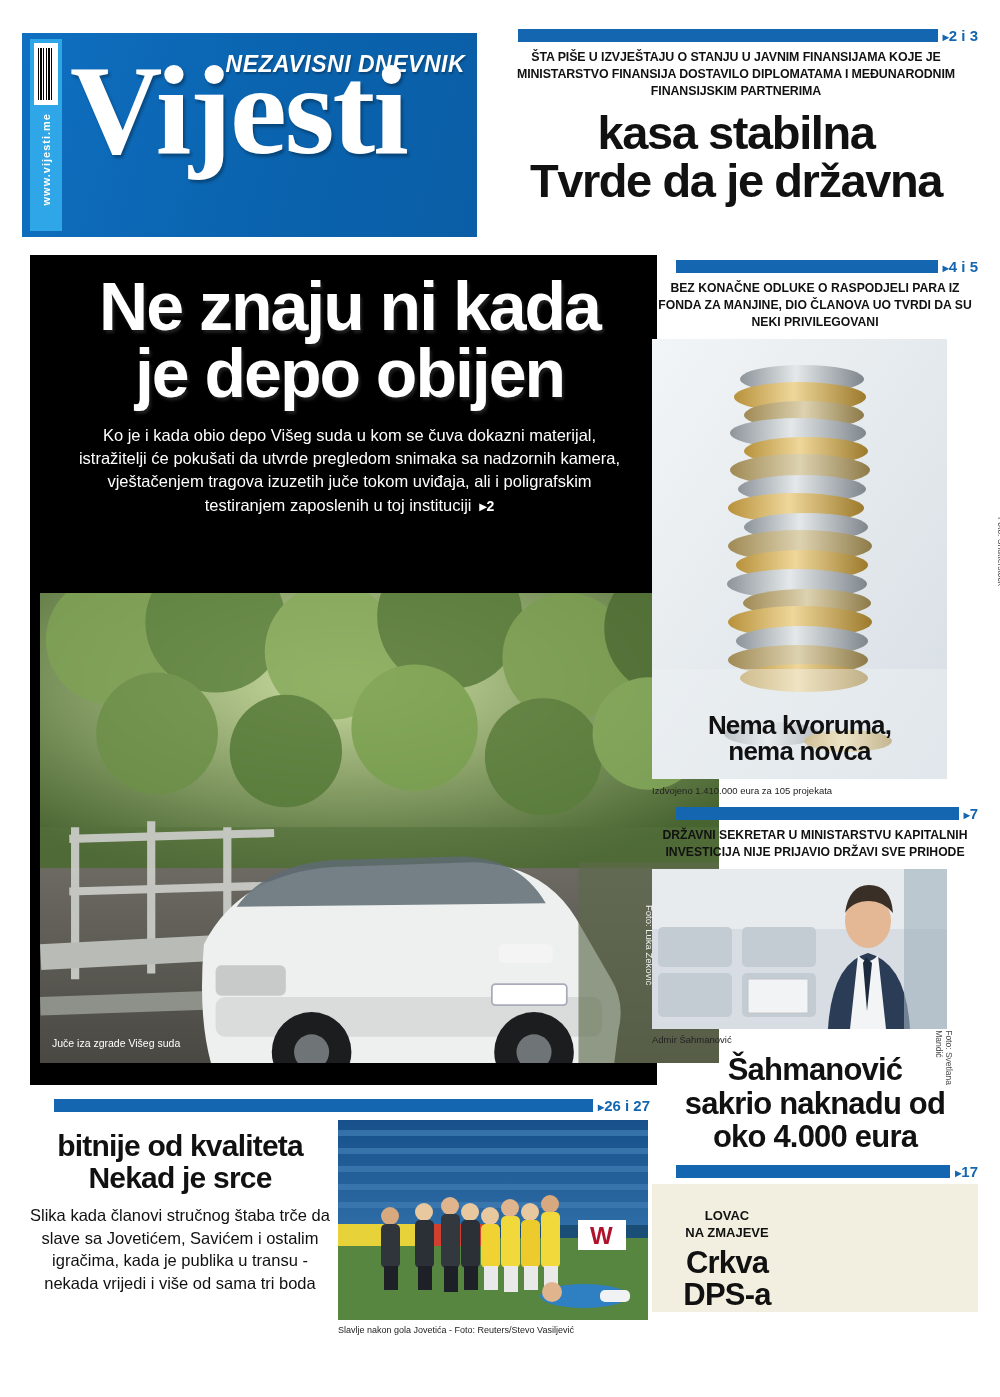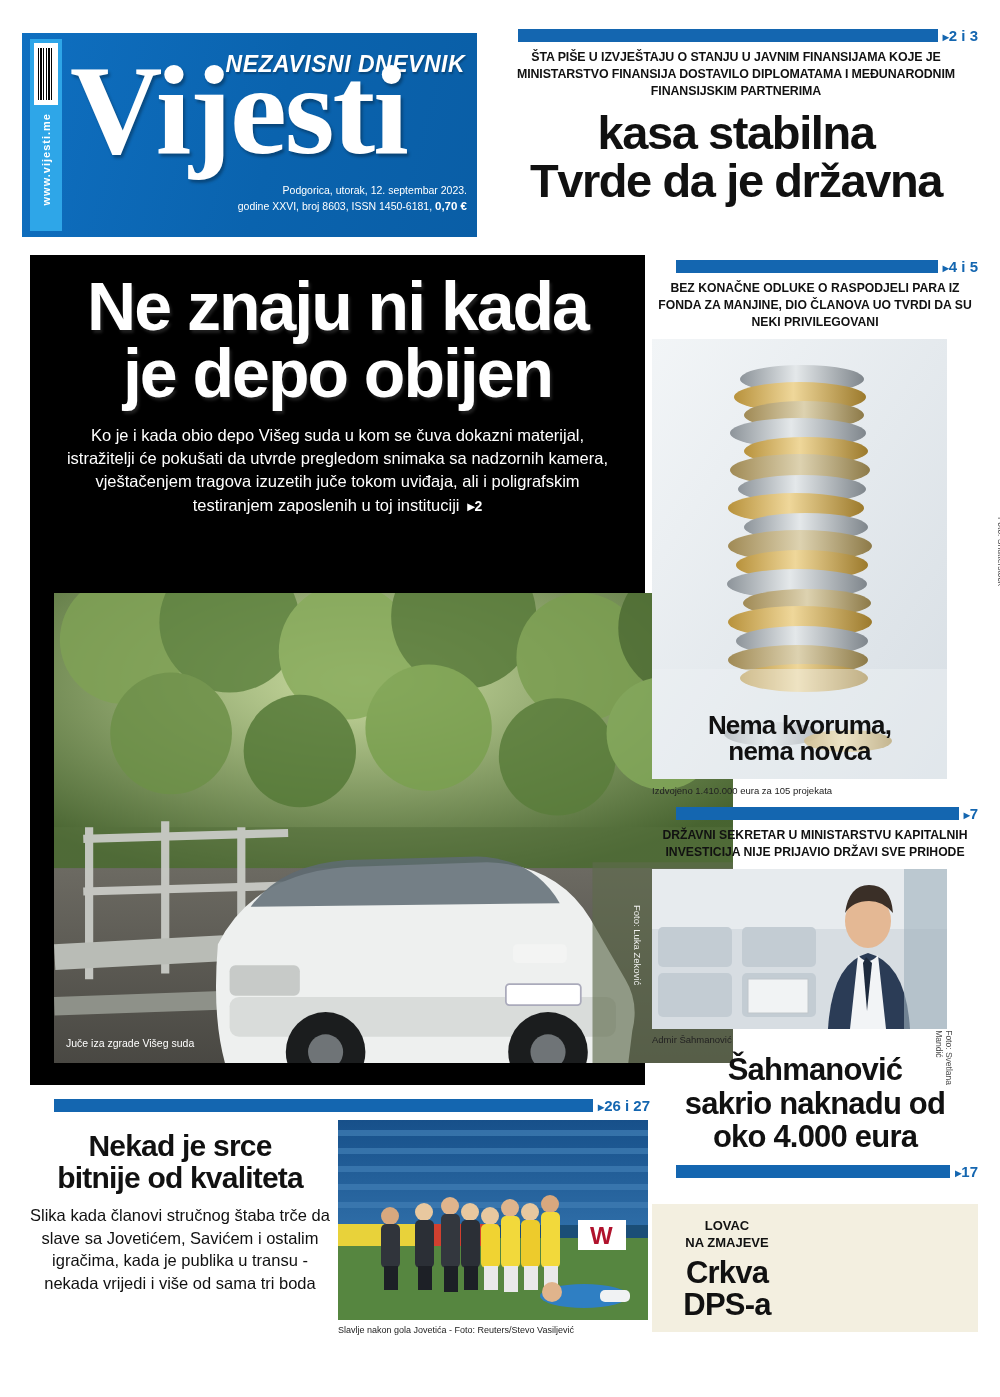--- a/index.html
+++ b/index.html
@@ -67,36 +67,36 @@
   .overline{
     margin-top:7px;text-align:center;font-size:12.4px;font-weight:bold;
     line-height:1.38;letter-spacing:-0.1px;color:#111;
   }
   .tr-head{
     margin-top:9px;text-align:center;font-size:47px;line-height:1.02;
     font-weight:bold;letter-spacing:-1.4px;color:#111;
   }
 
   
-  .lead{position:absolute;left:30px;top:255px;width:615px;height:830px;background:#000;}
+  .lead{position:absolute;left:30px;top:255px;width:615px;height:830px;background:#000;padding-left:12px;}
   .lead-head{
     color:#fff;font-weight:bold;text-align:center;
     font-size:68px;line-height:0.99;letter-spacing:-2px;
     padding:18px 14px 0 14px;
     text-shadow:2px 3px 3px rgba(255,255,255,0.12);
   }
   .lead-sub{
     color:#fff;text-align:center;font-size:16.5px;line-height:1.42;
     padding:16px 34px 0 34px;position:relative;
   }
   .lead-sub .pg{
     color:#fff;font-weight:bold;font-size:14px;margin-left:8px;white-space:nowrap;
   }
   .lead-photo{
-    position:absolute;left:24px;top:338px;width:679px;height:470px;
+    position:absolute;left:10px;top:338px;width:679px;height:470px;
     overflow:hidden;background:#4a4a40;
   }
   .lead-caption{
     position:absolute;left:12px;bottom:14px;color:#fff;font-size:10.5px;
   }
   .lead-credit{
     position:absolute;right:2px;bottom:100px;
     writing-mode:vertical-rl;color:#fff;font-size:9.5px;opacity:.9;
   }
 
@@ -129,22 +129,22 @@
   .sek-photo{
     position:relative;margin-top:8px;width:295px;height:160px;overflow:hidden;background:#cfd6dc;
   }
   .sek-cap{font-size:9.5px;margin-top:5px;color:#222;}
   .sah-head{
     text-align:center;font-size:31px;font-weight:bold;line-height:1.07;
     letter-spacing:-0.8px;margin-top:8px;color:#111;
   }
 
   .dps{
-    margin-top:25px;background:#f3efe0;width:326px;height:128px;
-    position:relative;display:flex;align-items:center;
+    margin-top:5px;background:#f3efe0;width:326px;height:128px;
+    position:relative;display:flex;align-items:flex-end;
   }
   .dps-left{width:150px;display:flex;flex-direction:column;align-items:center;justify-content:center;padding-top:4px;}
   .dps-over{text-align:center;font-size:13px;font-weight:bold;line-height:1.3;color:#111;}
   .dps-head{text-align:center;font-size:31px;font-weight:bold;line-height:1.05;margin-top:5px;letter-spacing:-0.8px;color:#111;}
   .dps-photo{position:relative;width:145px;margin:8px 10px 8px 0;overflow:hidden;background:#a21caf;}
   .dps-cap{position:absolute;left:3px;bottom:2px;font-size:8px;color:#fff;}
 
   
   .sport{position:absolute;left:30px;top:1098px;width:620px;}
   .sport-row{display:flex;margin-top:8px;}
@@ -169,26 +169,20 @@
 
   <div class="masthead">
     <div class="web-strip">
       <div class="barcode">
         <div class="bars"></div>
       </div>
       <div class="web-url">www.vijesti.me</div>
     </div>
     <div class="mast-kicker">NEZAVISNI DNEVNIK</div>
     <div class="mast-title">Vijesti</div>
-    <div class="mast-dateline">
-      <div>Podgorica, utorak, 12. septembar 2023.</div>
-      <div>
-        <span>godine XXVI, broj 8603, ISSN 1450-6181, </span><b>0,70 €</b>
-      </div>
-    </div>
   </div>
 
   <div class="topright">
     <div class="ruleline">
       <div class="bar"></div>
       <div class="pages"><span class="tri">▸</span><span>2 i 3</span></div>
     </div>
     <div class="overline">ŠTA PIŠE U IZVJEŠTAJU O STANJU U JAVNIM FINANSIJAMA KOJE JE MINISTARSTVO FINANSIJA DOSTAVILO DIPLOMATAMA I MEĐUNARODNIM FINANSIJSKIM PARTNERIMA</div>
     <div class="tr-head">
       <div>kasa stabilna</div>
@@ -412,22 +406,22 @@
   </div>
 
   <div class="sport">
     <div class="ruleline">
       <div class="bar"></div>
       <div class="pages"><span class="tri">▸</span><span>26 i 27</span></div>
     </div>
     <div class="sport-row">
       <div class="sport-text">
         <div class="sport-head">
+          <div>bitnije od kvaliteta</div>
           <div>Nekad je srce</div>
-          <div>bitnije od kvaliteta</div>
         </div>
         <div class="sport-sub">Slika kada članovi stručnog štaba trče da slave sa Jovetićem, Savićem i ostalim igračima, kada je publika u transu - nekada vrijedi i više od sama tri boda</div>
       </div>
       <div>
         <div class="sport-photo">
           <svg class="art" viewBox="0 0 310 200" preserveAspectRatio="none">
             <defs>
               <linearGradient id="standG" x1="0" y1="0" x2="0" y2="1">
                 <stop offset="0%" stop-color="#17508a"></stop>
                   <stop offset="100%" stop-color="#2f6ea8"></stop>

